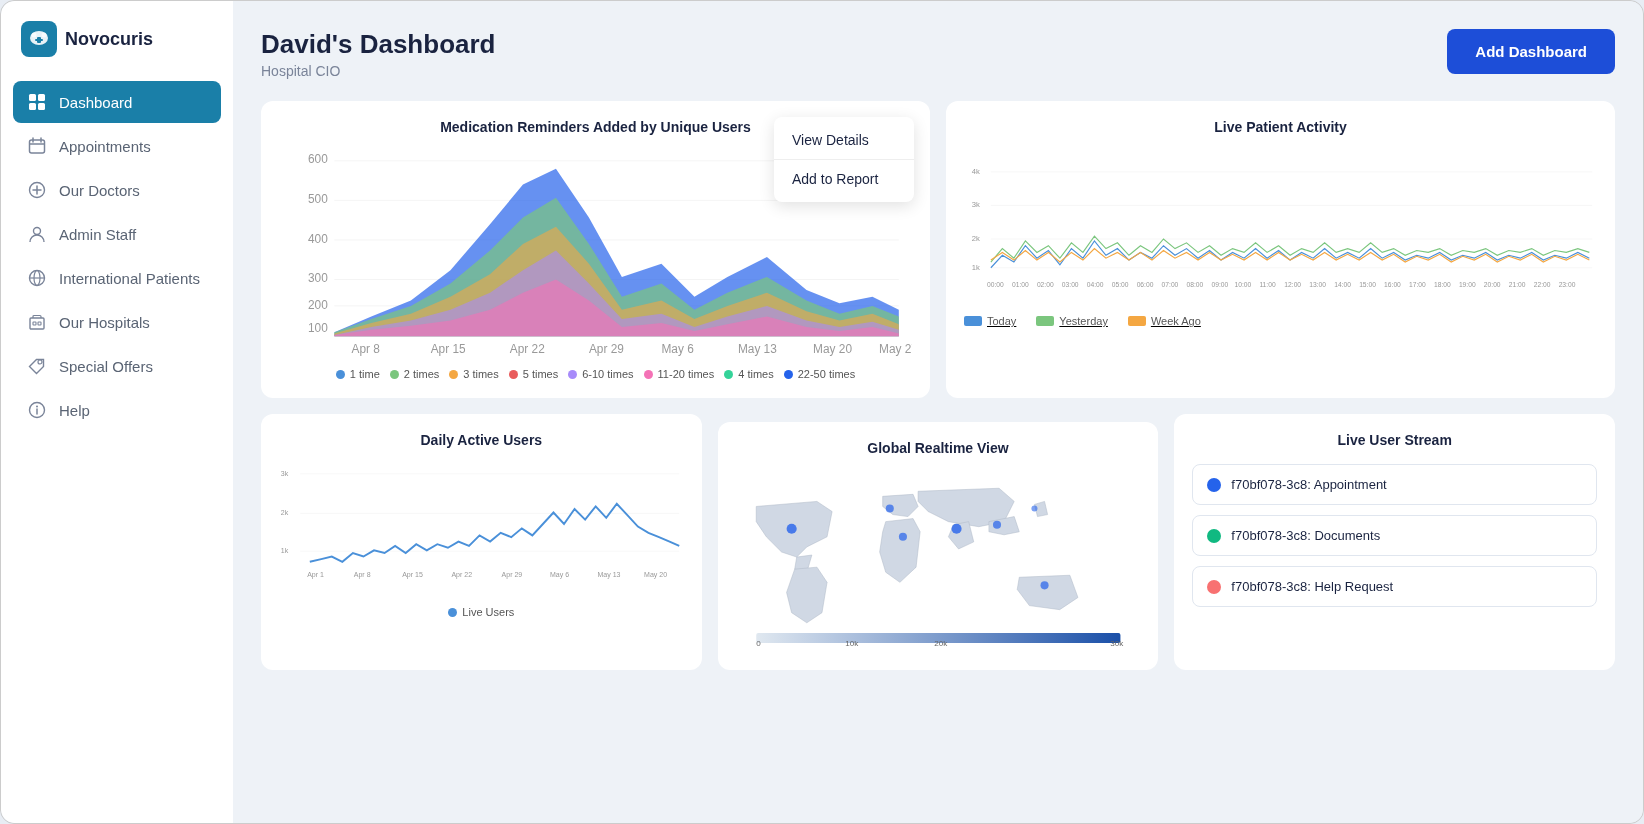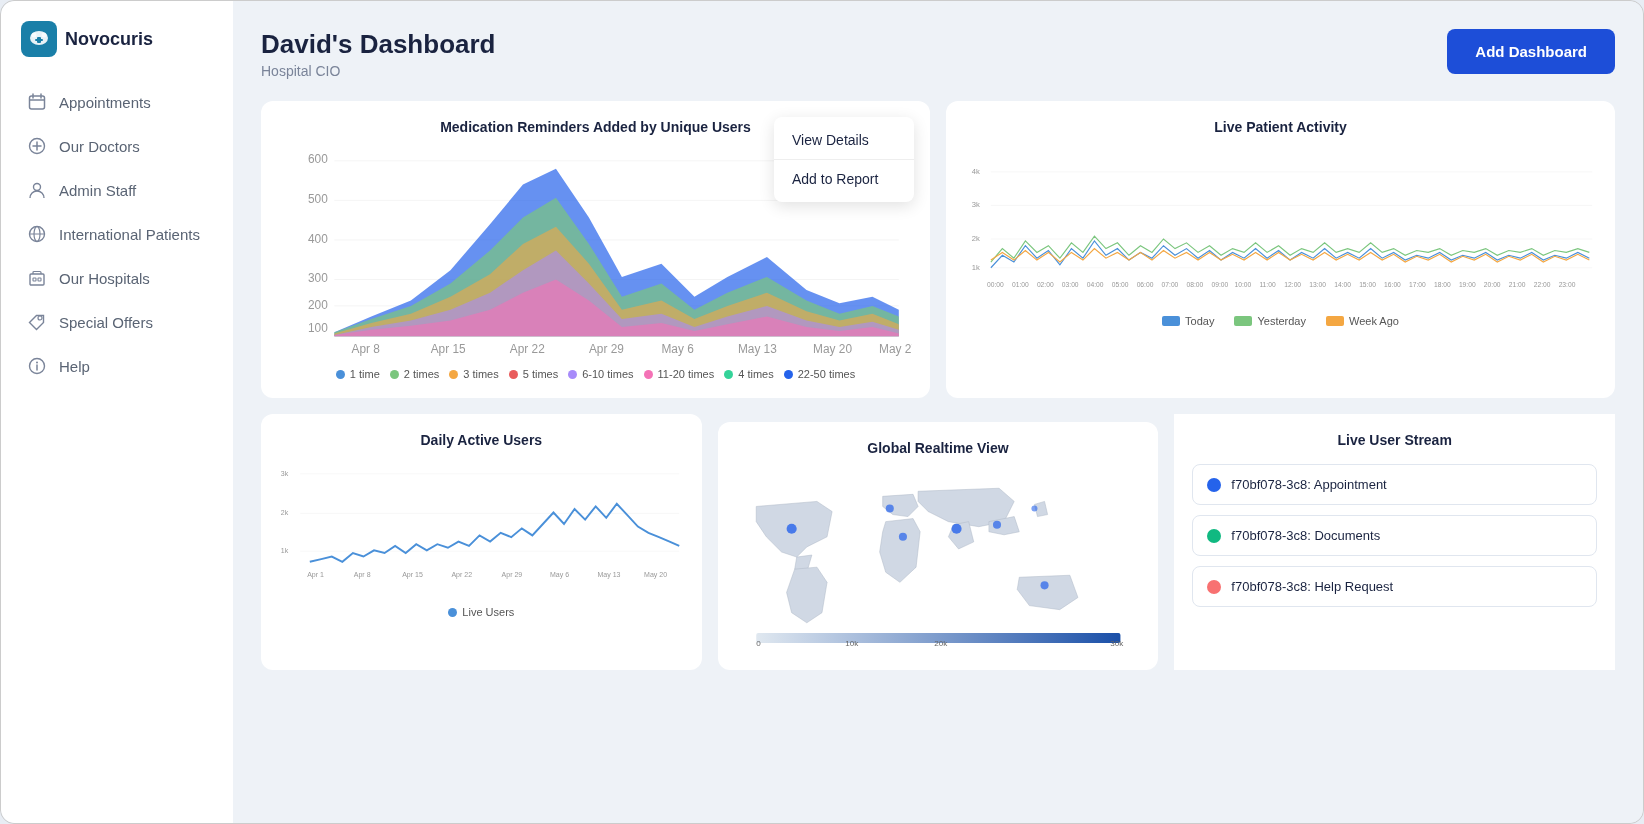--- a/index.html
+++ b/index.html
@@ -33,21 +33,21 @@
     
     .chart-svg { width: 100%; }
     .legend { display: flex; flex-wrap: wrap; gap: 10px; margin-top: 8px; justify-content: center; }
     .legend-item { display: flex; align-items: center; gap: 5px; font-size: 11px; color: #555; }
     .legend-dot { width: 9px; height: 9px; border-radius: 50%; flex-shrink: 0; }
 
     
     .bottom-row { display: grid; grid-template-columns: 1fr 1fr 1fr; gap: 16px; }
 
     
-    .stream-card { background: white; border-radius: 0; padding: 18px; }
+    .stream-card { background: white; border-radius: 12px; padding: 18px; }
     .stream-item { display: flex; align-items: center; gap: 10px; border: 1.5px solid #e0e6ef; border-radius: 8px; padding: 12px 14px; margin-bottom: 10px; font-size: 13px; color: #1a2340; }
     .stream-dot { width: 14px; height: 14px; border-radius: 50%; flex-shrink: 0; }
 
     
     .map-card { background: white; border-radius: 12px; padding: 18px; margin-top: 8px; }
 
     
     .axis-label { font-size: 9px; fill: #999; }
   </style>
 </head>
@@ -64,20 +64,31 @@
           <rect x="7" y="11" width="8" height="2" rx="1" fill="#1a7fa8"></rect>
           <circle cx="6" cy="7" r="2.5" fill="white" opacity="0.7"></circle>
           <circle cx="16" cy="7" r="2.5" fill="white" opacity="0.7"></circle>
         </svg>
       </div>
       <span class="sidebar-logo-text">Novocuris</span>
     </div>
 
     <nav class="sidebar-nav">
 
+      <div class="sidebar-item active">
+        <span class="sidebar-icon">
+          <svg width="18" height="18" viewBox="0 0 18 18" fill="none">
+            <rect x="1" y="1" width="7" height="7" rx="1.5" fill="white"></rect>
+            <rect x="10" y="1" width="7" height="7" rx="1.5" fill="white"></rect>
+            <rect x="1" y="10" width="7" height="7" rx="1.5" fill="white"></rect>
+            <rect x="10" y="10" width="7" height="7" rx="1.5" fill="white"></rect>
+          </svg>
+        </span>
+        <span>Dashboard</span>
+      </div>
 
       <div class="sidebar-item">
         <span class="sidebar-icon">
           <svg width="18" height="18" viewBox="0 0 18 18" fill="none">
             <rect x="1.5" y="3" width="15" height="13" rx="2" stroke="#7a8499" stroke-width="1.5" fill="none"></rect>
             <line x1="5" y1="1" x2="5" y2="5" stroke="#7a8499" stroke-width="1.5" stroke-linecap="round"></line>
             <line x1="13" y1="1" x2="13" y2="5" stroke="#7a8499" stroke-width="1.5" stroke-linecap="round"></line>
             <line x1="1.5" y1="7" x2="16.5" y2="7" stroke="#7a8499" stroke-width="1.5"></line>
           </svg>
         </span>
@@ -282,21 +293,21 @@
           <text x="568" y="148" fill="#999" font-size="7">21:00</text>
           <text x="594" y="148" fill="#999" font-size="7">22:00</text>
           <text x="620" y="148" fill="#999" font-size="7">23:00</text>
 
           <polyline points="28,128 40,115 52,122 64,105 76,118 88,110 100,125 112,108 124,118 136,100 148,115 160,108 172,120 184,112 196,118 208,105 220,115 232,108 244,118 256,110 268,120 280,112 292,118 304,108 316,118 328,110 340,120 352,112 364,118 376,108 388,118 400,112 412,118 424,108 436,118 448,112 460,120 472,115 484,118 496,112 508,120 520,115 532,118 544,112 556,120 568,115 580,118 592,112 604,120 616,115 628,118 640,112 652,118" fill="none" stroke="#4a90d9" stroke-width="1.2"></polyline>
 
           <polyline points="28,122 40,108 52,118 64,100 76,112 88,105 100,118 112,102 124,112 136,95 148,108 160,102 172,115 184,105 196,112 208,98 220,108 232,102 244,112 256,105 268,115 280,108 292,112 304,102 316,112 328,105 340,115 352,108 364,112 376,102 388,112 400,108 412,112 424,102 436,112 448,108 460,115 472,110 484,112 496,108 508,115 520,110 532,112 544,108 556,115 568,110 580,112 592,108 604,115 616,110 628,112 640,108 652,112" fill="none" stroke="#7bc67e" stroke-width="1.2"></polyline>
 
           <polyline points="28,120 40,112 52,120 64,110 76,120 88,112 100,122 112,112 124,120 136,108 148,118 160,112 172,120 184,112 196,120 208,110 220,118 232,112 244,120 256,112 268,120 280,114 292,120 304,112 316,120 328,112 340,120 352,114 364,120 376,112 388,120 400,114 412,120 424,112 436,120 448,114 460,122 472,116 484,120 496,114 508,122 520,116 532,120 544,114 556,122 568,116 580,120 592,114 604,122 616,116 628,120 640,114 652,120" fill="none" stroke="#f4a742" stroke-width="1.2"></polyline>
         </svg>
-        <div class="legend" style="justify-content:center; gap:20px;">
+        <div class="legend" style="justify-content:flex-start; gap:20px;text-decoration:underline;">
           <div class="legend-item">
             <div style="width:18px;height:10px;background:#4a90d9;border-radius:2px;"></div>
             <span>Today</span>
           </div>
           <div class="legend-item">
             <div style="width:18px;height:10px;background:#7bc67e;border-radius:2px;"></div>
             <span>Yesterday</span>
           </div>
           <div class="legend-item">
             <div style="width:18px;height:10px;background:#f4a742;border-radius:2px;"></div>

